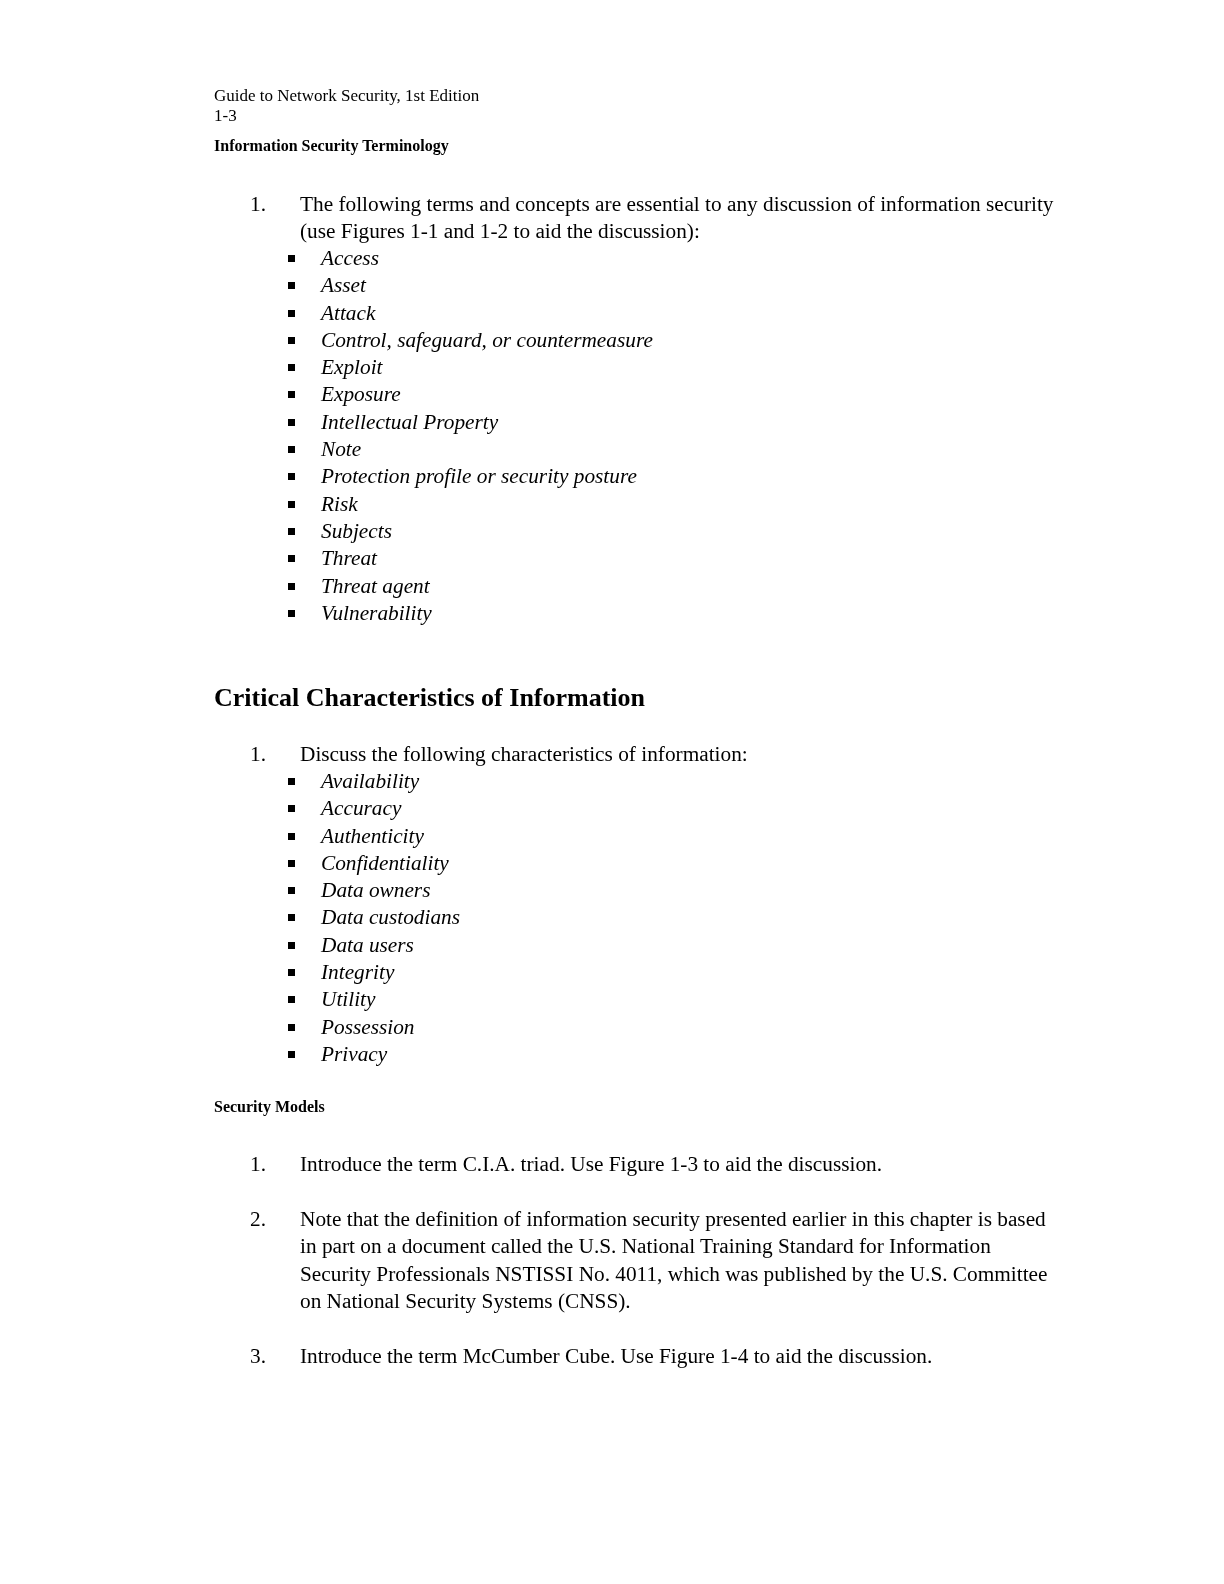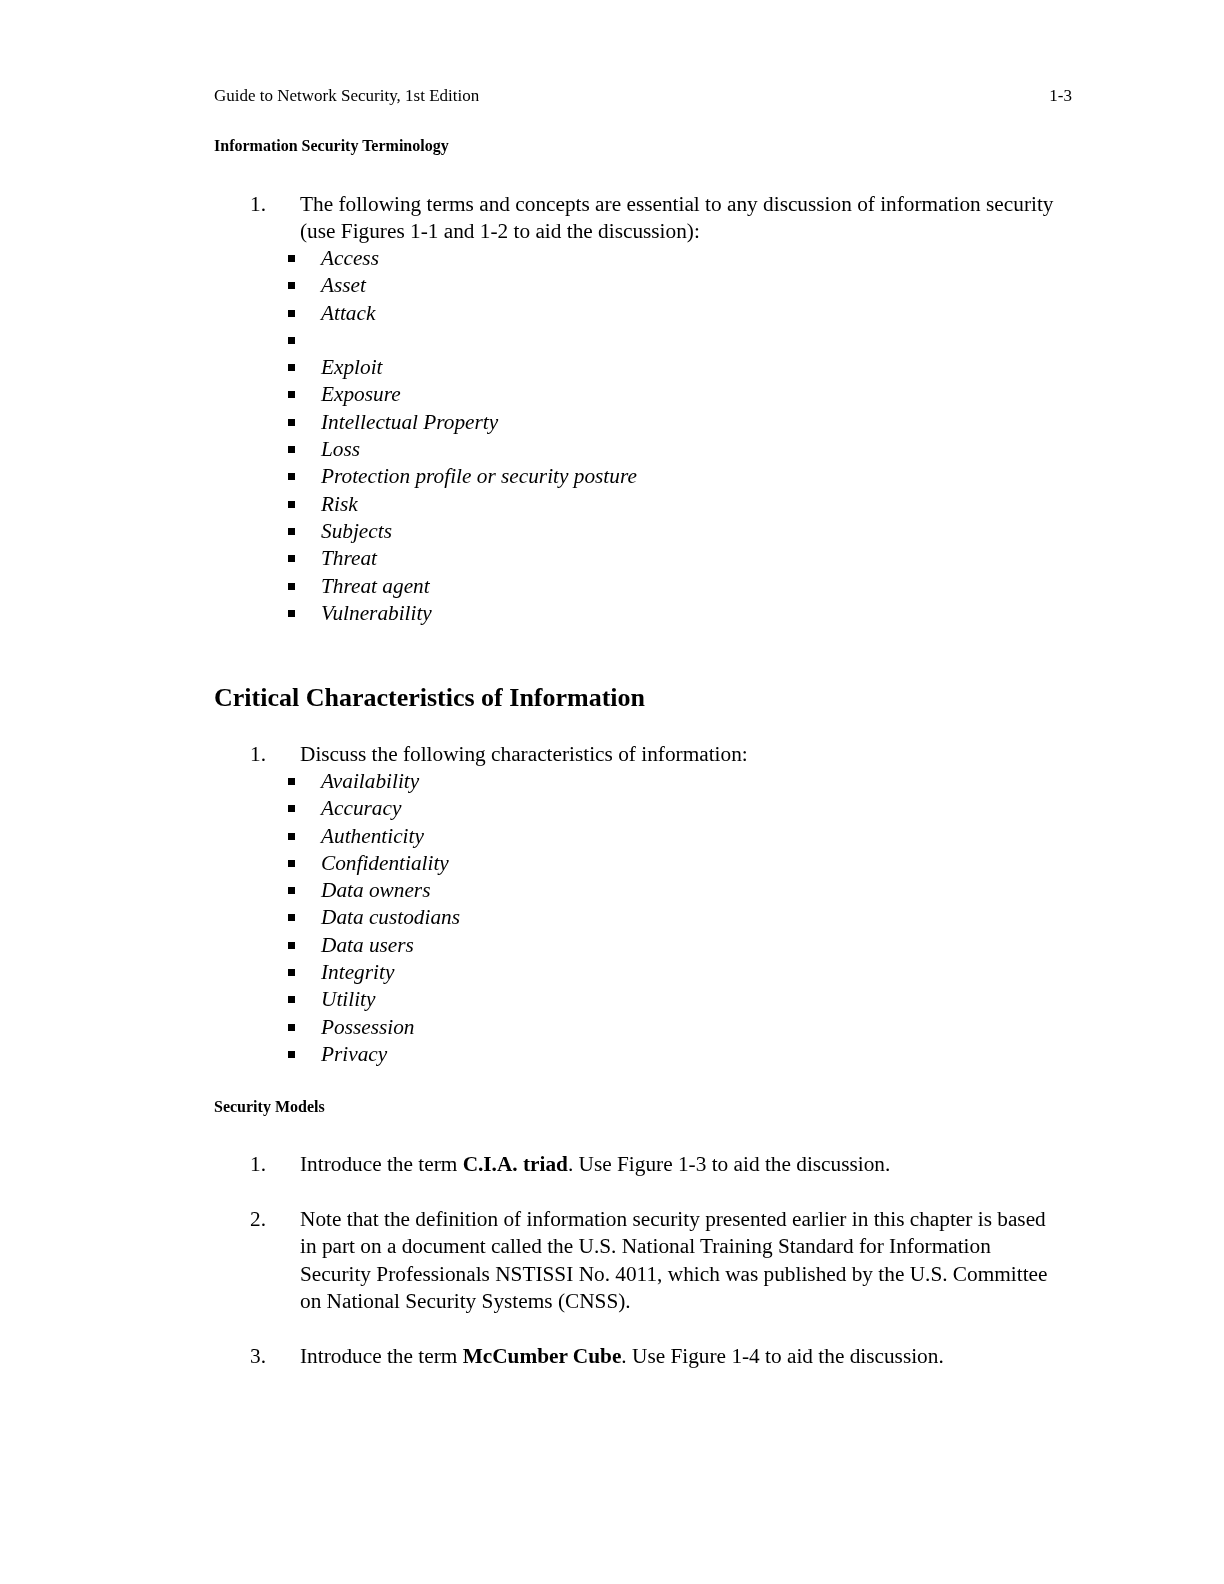--- a/index.html
+++ b/index.html
@@ -1,27 +1,27 @@
 <!DOCTYPE html>
 <html><head>
 <meta charset="utf-8">
 <style>
   html, body { margin:0; padding:0; background:#ffffff; }
   body { width:1224px; height:1584px; position:relative; font-family:"Liberation Serif", serif; color:#000; }
   .page { position:absolute; left:0; top:0; width:1224px; height:1584px; }
-  .header { position:absolute; top:86px; left:214px; width:858px; font-size:17px; display:flex; justify-content:space-between; }
+  .header { position:absolute; top:86px; left:214px; width:858px; font-size:17px; display:flex; justify-content:space-between;flex-direction:column; }
   .h-sub { position:absolute; left:214px; font-size:16px; font-weight:bold; }
   .h-main { position:absolute; left:214px; font-size:26px; font-weight:bold; }
   .numitem { position:absolute; left:250px; width:880px; font-size:21.3px; line-height:27.3px; }
   .numitem .num { position:absolute; left:0; top:0; }
   .numitem .txt { margin-left:50px; display:block; }
   .bullets { position:absolute; left:286px; margin:0; padding:0; list-style:none; font-size:21.3px; }
   .bullets li { height:27.3px; line-height:27.3px; position:relative; padding-left:35px;font-style:italic; }
   .bullets li .sq { position:absolute; left:2px; top:10px; width:7px; height:7px; background:#000; }
-  b { font-weight:bold; }
+  b { font-weight:normal; }
 </style>
 </head>
 <body>
 
 <div class="page">
 
   <div class="header">
     <span>Guide to Network Security, 1st Edition</span>
     <span>1-3</span>
   </div>
@@ -31,25 +31,25 @@
   <div class="numitem" style="top:191px;">
     <span class="num">1.</span>
     <span class="txt">The following terms and concepts are essential to any discussion of information security</span>
     <span class="txt">(use Figures 1-1 and 1-2 to aid the discussion):</span>
   </div>
 
   <ul class="bullets" style="top:245px;">
     <li><span class="sq"></span><span>Access</span></li>
     <li><span class="sq"></span><span>Asset</span></li>
     <li><span class="sq"></span><span>Attack</span></li>
-    <li><span class="sq"></span></li>
+    <li><span class="sq"></span><span>Control, safeguard, or countermeasure</span></li>
     <li><span class="sq"></span><span>Exploit</span></li>
     <li><span class="sq"></span><span>Exposure</span></li>
     <li><span class="sq"></span><span>Intellectual Property</span></li>
-    <li><span class="sq"></span><span>Loss</span></li>
+    <li><span class="sq"></span><span>Note</span></li>
     <li><span class="sq"></span><span>Protection profile or security posture</span></li>
     <li><span class="sq"></span><span>Risk</span></li>
     <li><span class="sq"></span><span>Subjects</span></li>
     <li><span class="sq"></span><span>Threat</span></li>
     <li><span class="sq"></span><span>Threat agent</span></li>
     <li><span class="sq"></span><span>Vulnerability</span></li>
   </ul>
 
   <div class="h-main" style="top:683px;">Critical Characteristics of Information</div>
 

